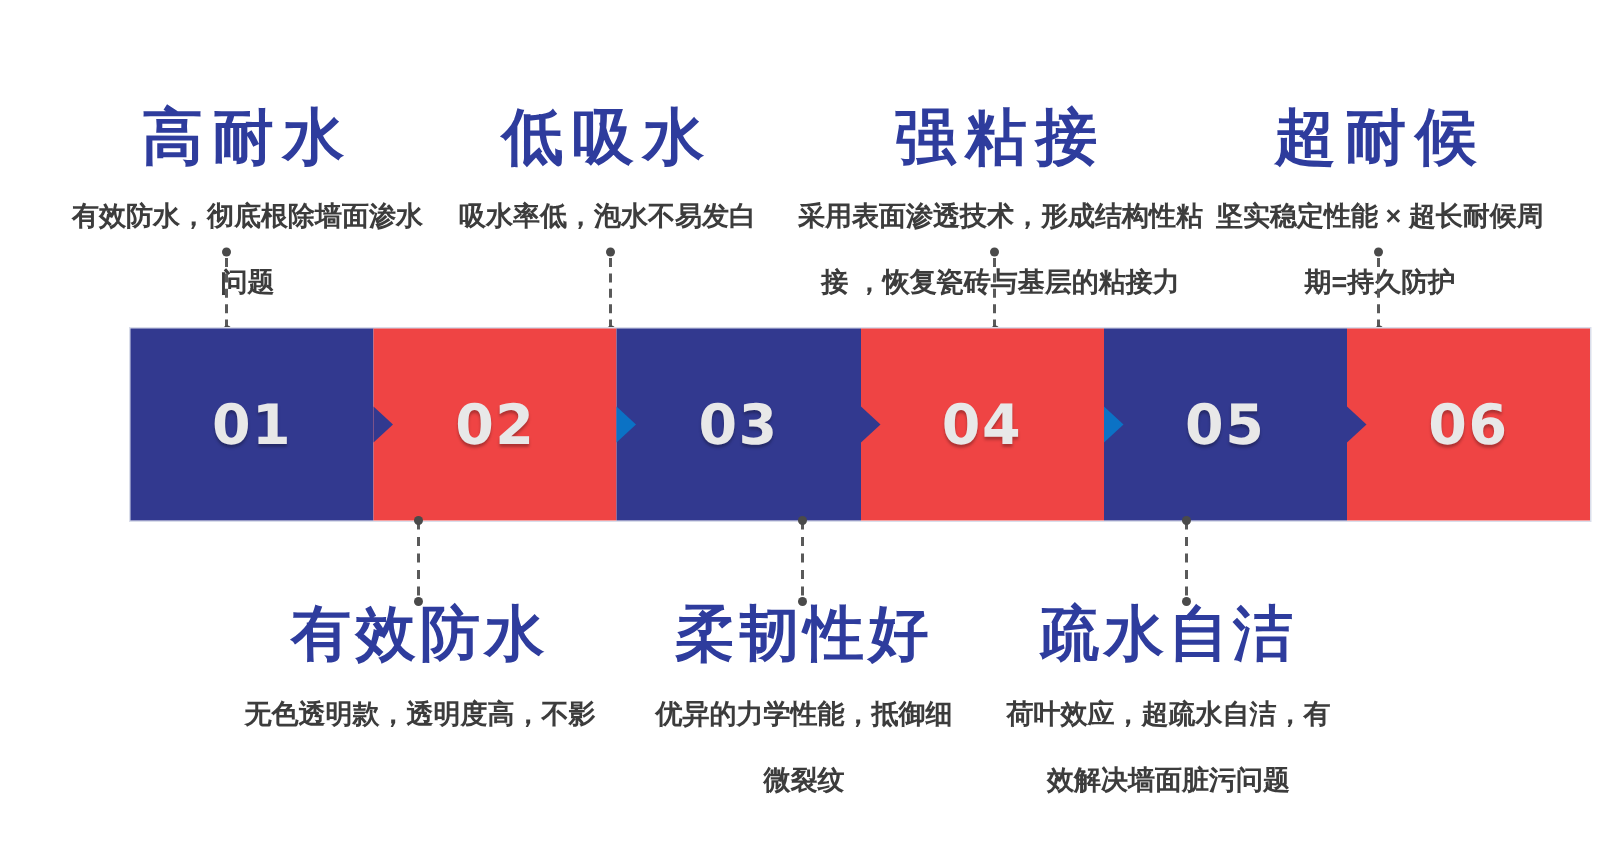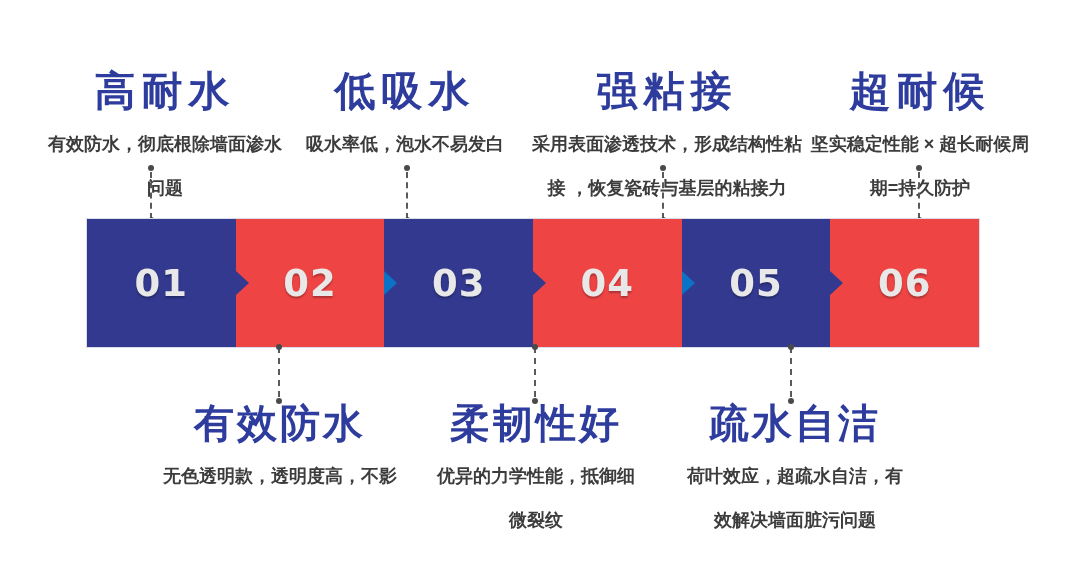--- a/index.html
+++ b/index.html
@@ -17,42 +17,42 @@
   .feature .desc{
     margin-top:9px;font-size:18px;line-height:28px;color:#3C3C3C;font-weight:600;
   }
   .feature .desc div{white-space:nowrap;margin-top:16px;}
   .ft1{left:25px;top:68px;width:280px;}
   .ft2{left:265px;top:68px;width:280px;}
   .ft3{left:517px;top:68px;width:300px;}
   .ft4{left:780px;top:68px;width:280px;}
   .fb1{left:130px;top:400px;width:300px;}
   .fb2{left:386px;top:400px;width:300px;}
-  .fb3{left:645px;top:400px;width:300px;}
+  .fb3{left:629px;top:400px;width:300px;}
   
   .conn{
     position:absolute;width:0;border-left:2px dashed #5A5A5A;
   }
   .conn::before,.conn::after{
     content:"";position:absolute;background:#4A4A4A;border-radius:50%;
   }
   .conn::before{width:6px;height:6px;left:-4px;top:-7px;}
   .conn::after{width:5px;height:5px;left:-3.5px;bottom:-3px;}
   .ct1{left:150px;top:172px;height:47px;}
   .ct2{left:406px;top:172px;height:47px;}
   .ct3{left:662px;top:172px;height:47px;}
   .ct4{left:918px;top:172px;height:47px;}
   .cb1{left:278px;top:347px;height:50px;}
   .cb2{left:534px;top:347px;height:50px;}
   .cb3{left:790px;top:347px;height:50px;}
   .conn.down::before{top:-3px;}
   .conn.down::after{width:6px;height:6px;left:-4px;bottom:-7px;}
   
   .bar{
-    position:absolute;left:87px;top:219px;width:892px;height:128px;
+    position:absolute;left:87px;top:219px;width:973px;height:128px;
     display:flex;box-shadow:0 0 0 1px #D9DDEA;
   }
   .seg{flex:1;position:relative;display:flex;align-items:center;justify-content:center;}
   .seg.dark{background:#32398F;}
   .seg.light{background:#ef4444;}
   .seg .num{
     font-family:"DejaVu Sans","Liberation Sans",sans-serif;
     font-size:37px;font-weight:bold;color:#E8E8E8;letter-spacing:1px;
     text-shadow:0 2px 2px rgba(0,0,0,0.28);
   }

